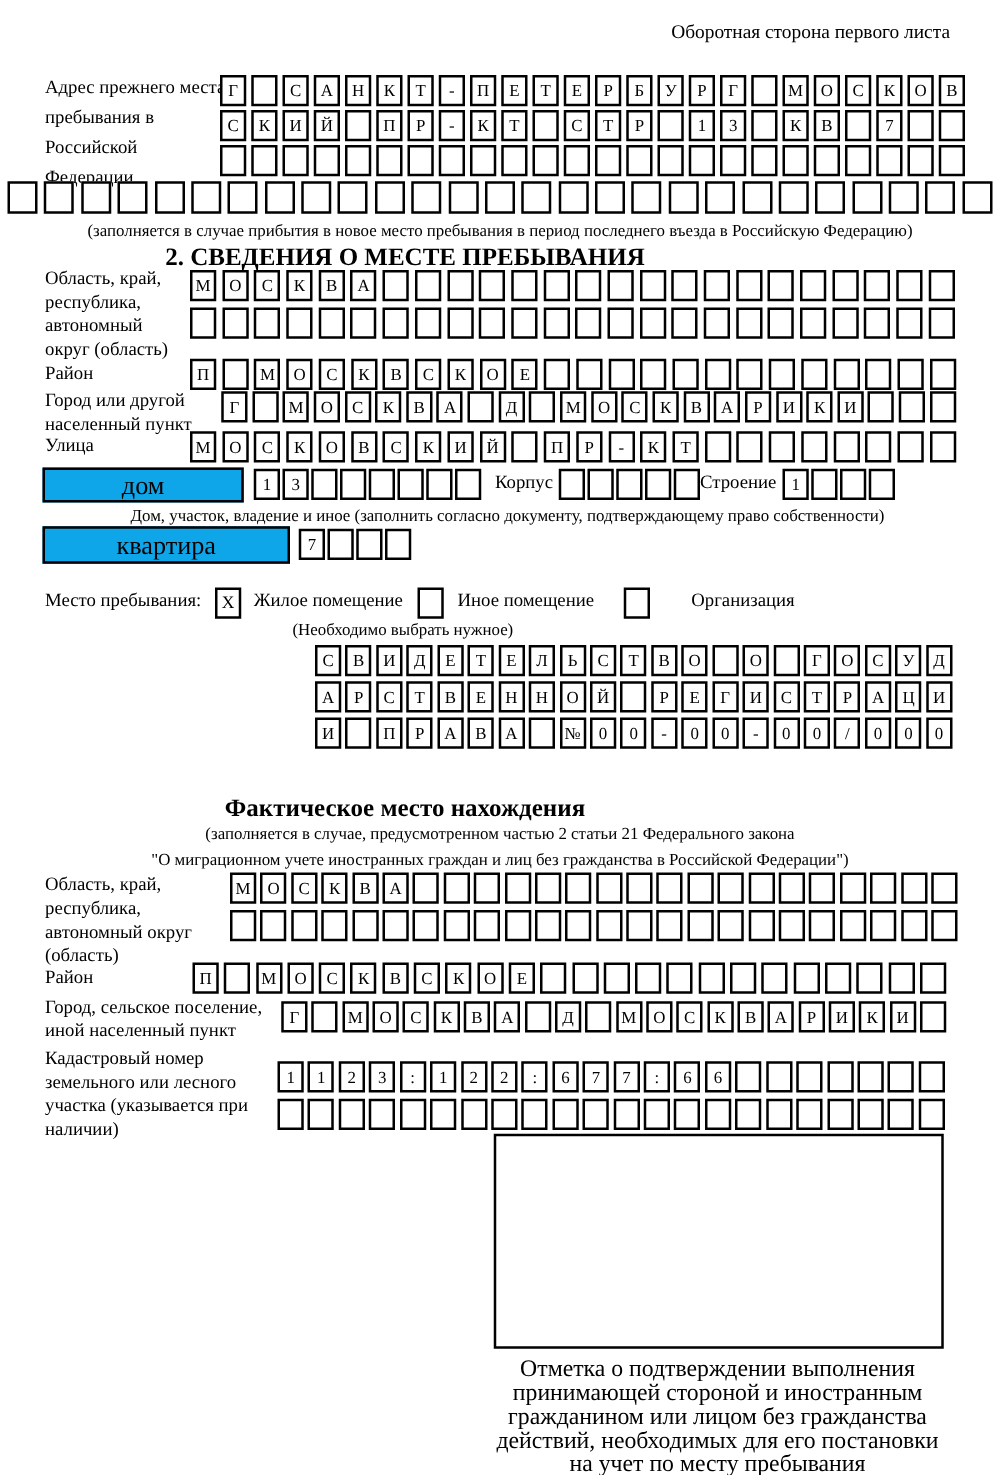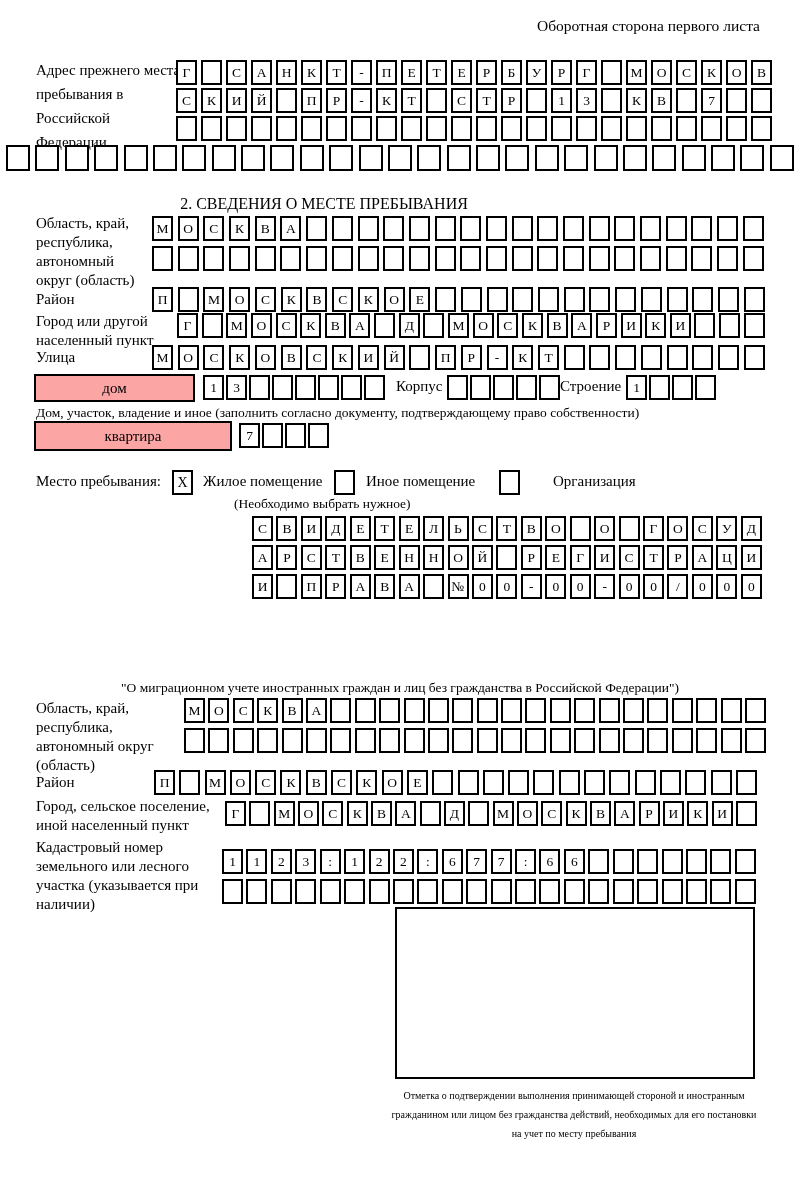--- a/index.html
+++ b/index.html
@@ -2,40 +2,40 @@
 <html><head>
 <meta charset="utf-8">
 <style>
   html,body { margin:0; padding:0; background:#fff; }
   .page {
     position:relative; width:800px; height:1180px; background:#ffffff;
     font-family:"Liberation Serif", serif; color:#000; overflow:hidden;border-radius:11px;
   }
   .lbl { position:absolute; font-size:15px; line-height:19px; }
   .lh24 { line-height:24px; }
-  .note { position:absolute; font-size:13.5px; line-height:17px; }
+  .note { position:absolute; font-size:13.5px; line-height:17px;text-align:center; }
   .center { left:0; width:800px; text-align:center; }
-  .title { position:absolute; left:0; width:648px; text-align:center; font-weight:normal; font-size:16px; }
+  .title { position:absolute; left:0; width:648px; text-align:center; font-weight:bold; font-size:20px; }
   .boxrow { position:absolute; display:flex; justify-content:space-between; }
   .cellgroup { position:absolute; display:flex; gap:2px; }
   .cell {
     flex:0 0 auto; width:17px; height:21px; border:2px solid #000;
     font-size:13.5px; line-height:21px; text-align:center; background:#fff;
   }
   .bigrow .cell { width:20px; height:22px; line-height:22px; }
   .longbox {
     position:absolute; border:2px solid #000; text-align:center;
-    font-size:15px; background:#fca5a5;
+    font-size:21px; background:#0ea5e9;
   }
   .chk {
     position:absolute; width:17px; height:21px; border:2px solid #000;
     text-align:center; font-size:14px; line-height:21px; background:#fff;
   }
   .stampbox { position:absolute; border:2px solid #000; background:#fff; }
-  .cnote { position:absolute; font-size:10px; line-height:19px; text-align:center; }
+  .cnote { position:absolute; font-size:19px; line-height:19px; text-align:center; }
 </style>
 </head>
 <body>
 
 <div class="page">
 
   <div class="lbl" style="left:400px;top:16px;width:360px;text-align:right;font-size:15.5px">Оборотная сторона первого листа</div>
 
   <div class="lbl lh24" style="left:36px;top:58px;width:145px">Адрес прежнего места пребывания в Российской Федерации</div>
   <div class="boxrow" style="left:176px;top:60px;width:596px">
@@ -138,20 +138,21 @@
       <span class="cell"></span>
       <span class="cell"></span>
       <span class="cell"></span>
       <span class="cell"></span>
       <span class="cell"></span>
       <span class="cell"></span>
       <span class="cell"></span>
       <span class="cell"></span>
       <span class="cell"></span>
     </div>
+  <div class="note center" style="top:176px">(заполняется в случае прибытия в новое место пребывания в период последнего въезда в Российскую Федерацию)</div>
 
   <div class="title" style="top:195px">2. СВЕДЕНИЯ О МЕСТЕ ПРЕБЫВАНИЯ</div>
 
   <div class="lbl" style="left:36px;top:214px;width:115px">Область, край, республика, автономный округ (область)</div>
   <div class="boxrow" style="left:152px;top:216px;width:612px">
       <span class="cell">М</span>
       <span class="cell">О</span>
       <span class="cell">С</span>
       <span class="cell">К</span>
       <span class="cell">В</span>
@@ -394,20 +395,22 @@
       <span class="cell">0</span>
       <span class="cell">-</span>
       <span class="cell">0</span>
       <span class="cell">0</span>
       <span class="cell">/</span>
       <span class="cell">0</span>
       <span class="cell">0</span>
       <span class="cell">0</span>
     </div>
 
+  <div class="title" style="top:636px">Фактическое место нахождения</div>
+  <div class="note center" style="top:658px">(заполняется в случае, предусмотренном частью 2 статьи 21 Федерального закона</div>
   <div class="note center" style="top:679px">"О миграционном учете иностранных граждан и лиц без гражданства в Российской Федерации")</div>
 
   <div class="lbl" style="left:36px;top:699px;width:140px">Область, край, республика, автономный округ (область)</div>
   <div class="boxrow" style="left:184px;top:698px;width:582px">
       <span class="cell">М</span>
       <span class="cell">О</span>
       <span class="cell">С</span>
       <span class="cell">К</span>
       <span class="cell">В</span>
       <span class="cell">А</span>

